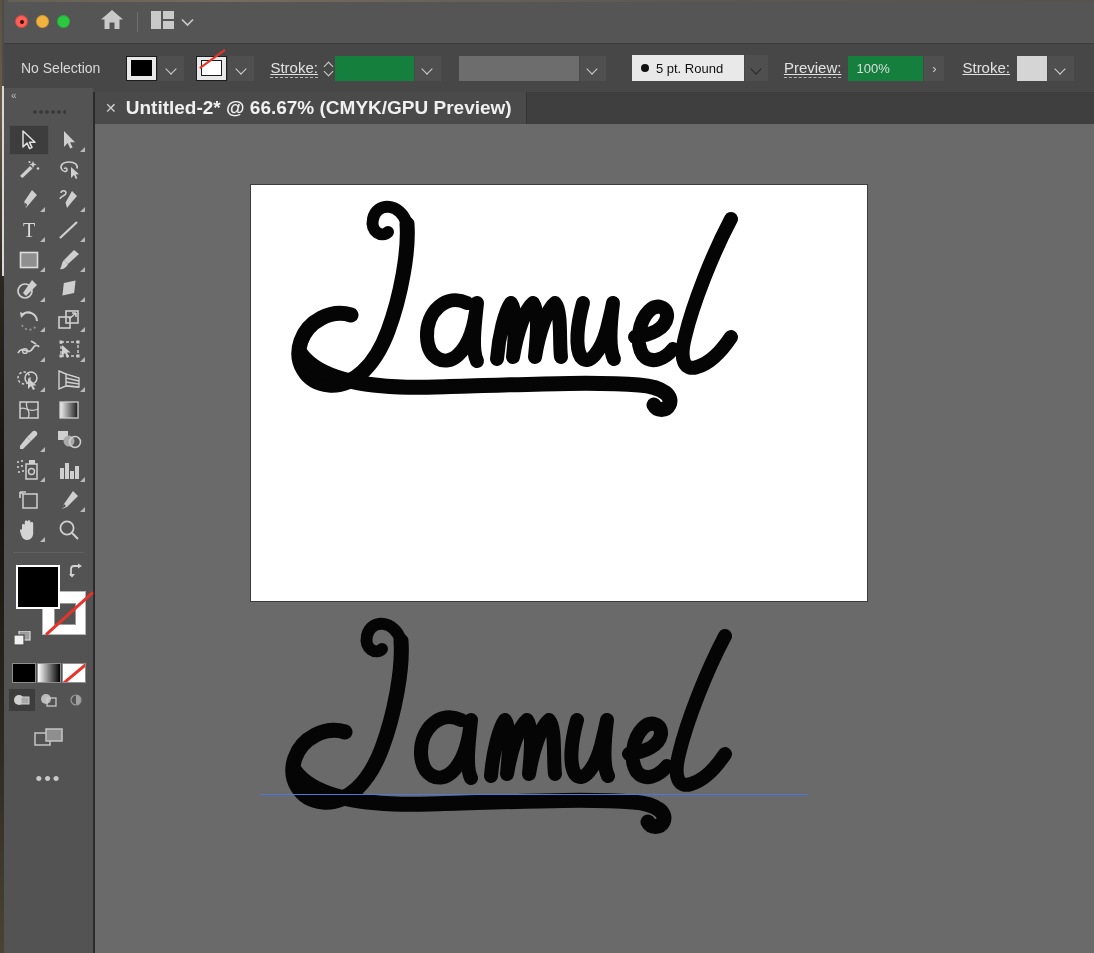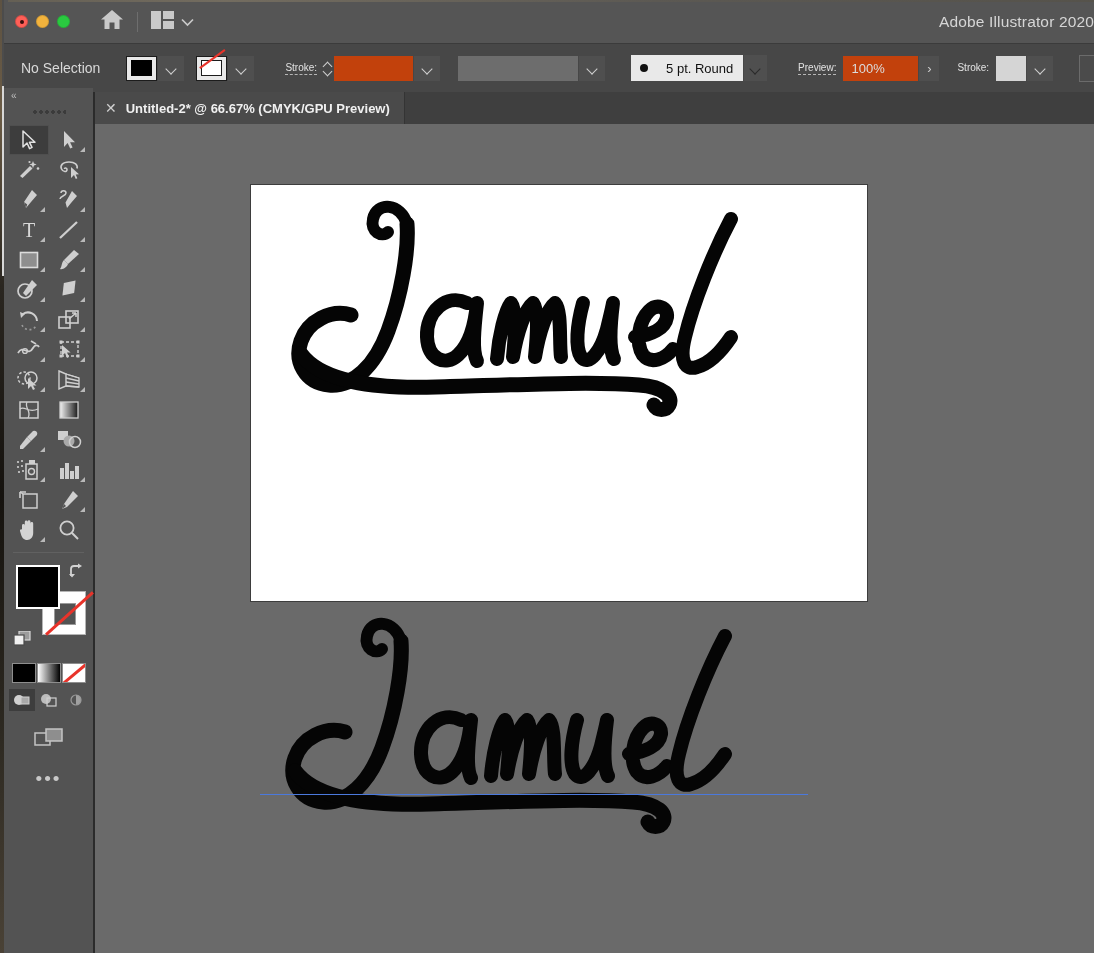--- a/index.html
+++ b/index.html
@@ -93,55 +93,56 @@
     display:flex; align-items:center; justify-content:center; cursor:pointer;
     margin-left: 1px;
   }
   .caret { width: 9px; height: 9px; position: relative; }
   .caret::after {
     content:""; position:absolute; left:0; top:1px; width:7px; height:7px;
     border-right: 1.6px solid #cfcfcf; border-bottom: 1.6px solid #cfcfcf;
     transform: rotate(45deg);
   }
   .cb-label {
-    color: #e2e2e2; font-size: 10px; margin: 0 7px 0 31px;
+    color: #e2e2e2; font-size: 15px; margin: 0 7px 0 16px;
     border-bottom: 1px dashed #b6b6b6; padding-bottom: 1px; cursor: pointer;
     white-space: nowrap;
+    text-decoration: underline;
   }
   .spinner {
     width: 13px; height: 26px; display:flex; flex-direction:column;
     align-items:center; justify-content:center; gap:3px; cursor:pointer;
     margin-right: 2px;
   }
   .spin-up, .spin-dn { width: 8px; height: 5px; position:relative; }
   .spin-up::after {
     content:""; position:absolute; left:0; top:1px; width:6px; height:6px;
     border-left:1.5px solid #cfcfcf; border-top:1.5px solid #cfcfcf;
     transform: rotate(45deg);
   }
   .spin-dn::after {
     content:""; position:absolute; left:0; top:-2px; width:6px; height:6px;
     border-right:1.5px solid #cfcfcf; border-bottom:1.5px solid #cfcfcf;
     transform: rotate(45deg);
   }
   .field {
-    height: 25px; background: #c2410c; display:flex; align-items:center;
+    height: 25px; background: #15803d; display:flex; align-items:center;
     color:#dcdcdc; font-size:13px; padding: 0 8px; cursor: text;
   }
   .combo {
     display:flex; align-items:center;
   }
   .combo .caret-btn { background: #4f4f4f; }
 
   .profile-field {
     width: 120px; height: 25px; background: #6d6d6d; cursor: pointer;
   }
   .brush-field {
     width: 112px; height: 26px; background: #e9e9e9;
-    display:flex; align-items:center; gap: 18px; padding-left: 9px;
+    display:flex; align-items:center; gap: 7px; padding-left: 9px;
     color: #111; font-size: 13px; cursor: pointer;
   }
   .brush-dot { width: 8px; height: 8px; border-radius: 50%; background:#111; flex:none; }
   .caret-btn-light { background: #e9e9e9; width: 23px; height: 26px; }
   .caret-btn-light .caret::after { border-color: #2a2a2a; }
 
   .opacity-field { width: 75px; }
   .arrow-btn {
     width: 20px; height: 25px; background: #4f4f4f; margin-left:1px;
     display:flex; align-items:center; justify-content:center; cursor:pointer;
@@ -161,21 +162,21 @@
   .tabbar {
     position: absolute; left: 95px; top: 92px; width: 999px; height: 32px;
     background: #3f3f3f; display:flex; align-items:stretch;
   }
   .doc-tab {
     height: 32px; background: #4a4a4a; display:flex; align-items:center;
     padding: 0 14px 0 10px; gap: 9px; cursor: pointer;
     border-right: 1px solid #343434;
   }
   .tab-close { color:#cfcfcf; font-size: 14px; line-height:1; cursor:pointer; }
-  .tab-title { color:#f0f0f0; font-size: 13px; font-weight: bold; white-space: nowrap; }
+  .tab-title { color:#f0f0f0; font-size: 19px; font-weight: bold; white-space: nowrap; }
 
   
   .toolspanel {
     position: absolute; left: 4px; top: 88px; width: 89px; height: 865px;
     background: #535353;
   }
   .tp-collapse {
     height: 15px; display:flex; align-items:center; padding-left: 7px;
     color:#bdbdbd; font-size: 10px; letter-spacing:-1px; cursor:pointer;
   }
@@ -310,21 +311,20 @@
           <rect x="12" y="10" width="11" height="8" fill="#c9c9c9"></rect>
         </svg>
       </span>
       <span>
         <svg width="13" height="9" viewBox="0 0 13 9">
           <path d="M1 1.5 L6.5 7 L12 1.5" stroke="#c9c9c9" stroke-width="1.7" fill="none"></path>
         </svg>
       </span>
     </div>
 
-    <div class="app-title">Adobe Illustrator 2020</div>
   </div>
 
   <div class="controlbar">
     <div class="grip"></div>
 
     <div class="no-selection">No Selection</div>
 
     <div class="combo">
       <div class="swatch-box">
         <div class="swatch-inner swatch-fill"></div>

